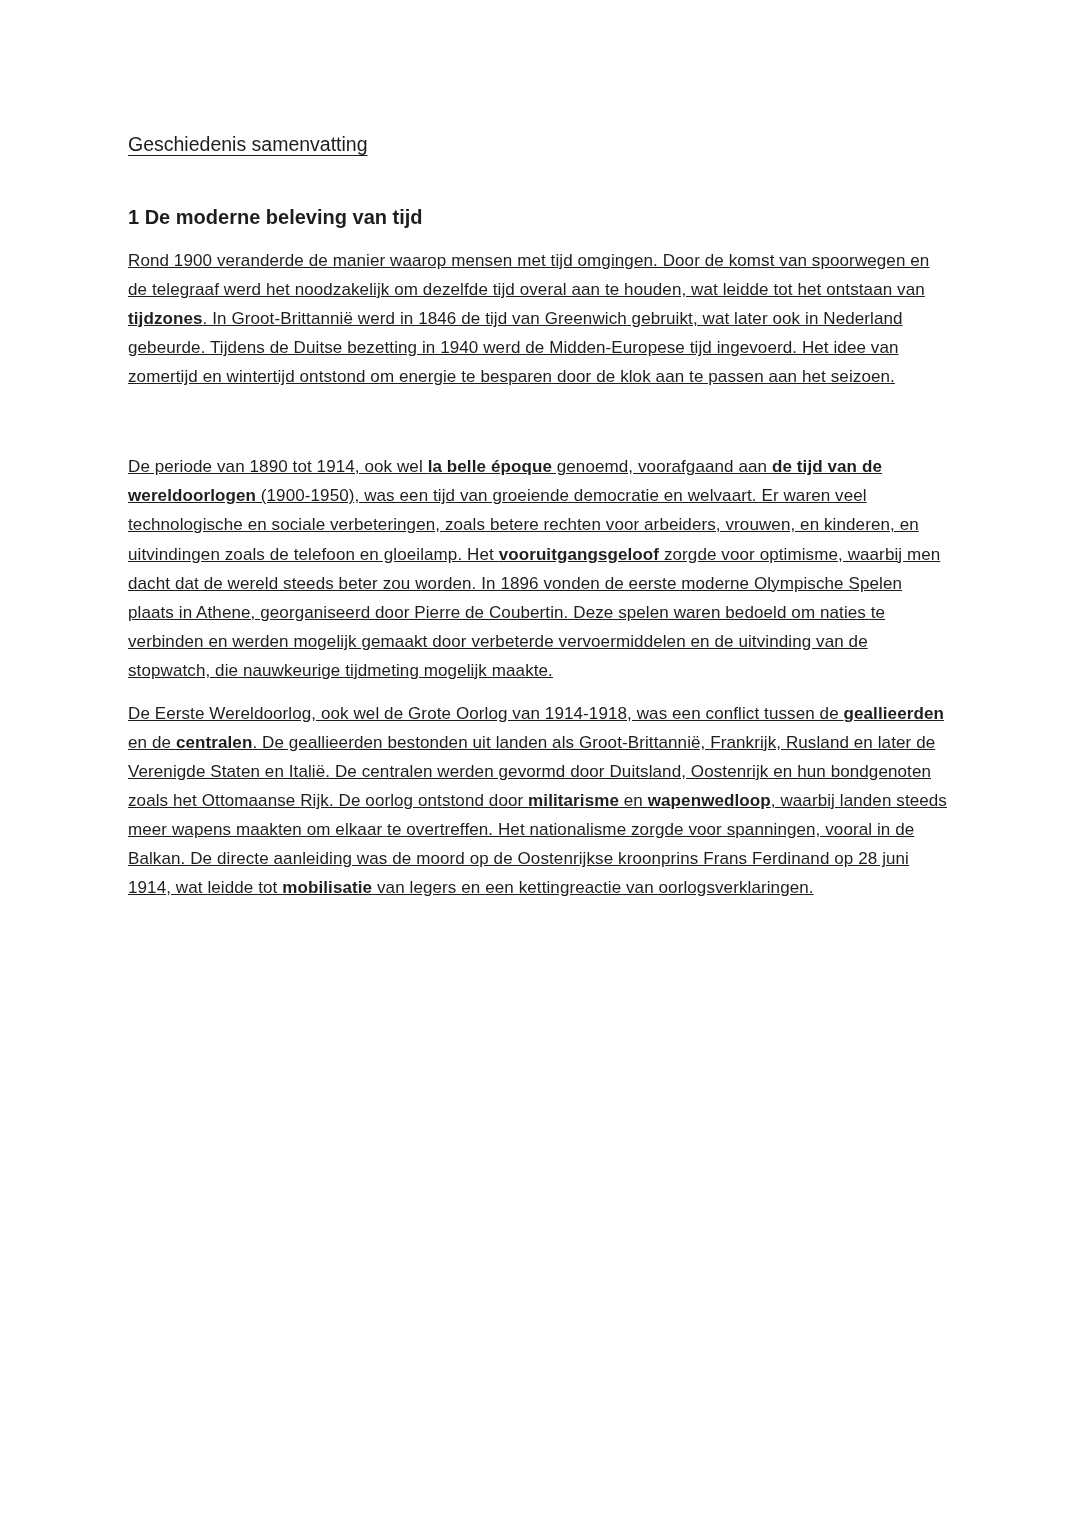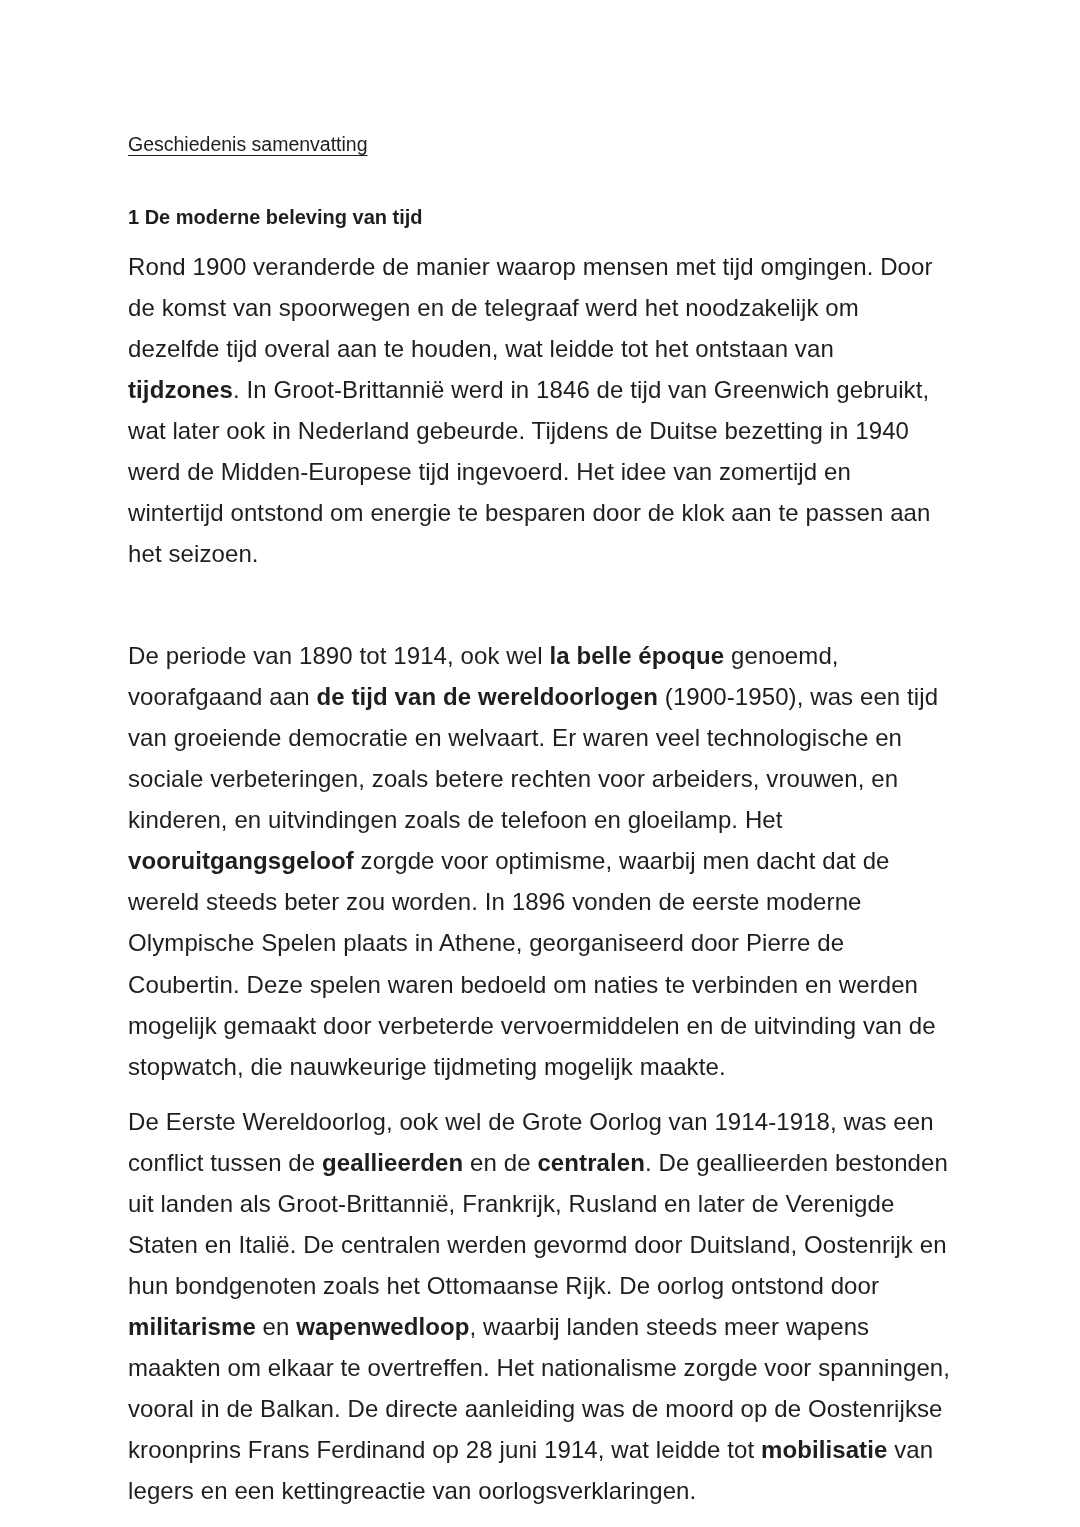--- a/index.html
+++ b/index.html
@@ -30,24 +30,25 @@
     margin-bottom: 46px;
   }
   .section-heading {
     font-size: 20px;
     font-weight: 700;
     margin-top: 14px;
     margin-bottom: 13px;
     line-height: 1.55;
   }
   .para {
-    font-size: 24px;
+    font-size: 17px;
     line-height: 1.71;
     margin-bottom: 14px;
     letter-spacing: 0.1px;
+    text-decoration: underline;
   }
   .para span.b { font-weight: 700; }
   .blank-line {
     height: 33px;
     margin-bottom: 14px;
   }
 </style>
 </head>
 <body>
 

